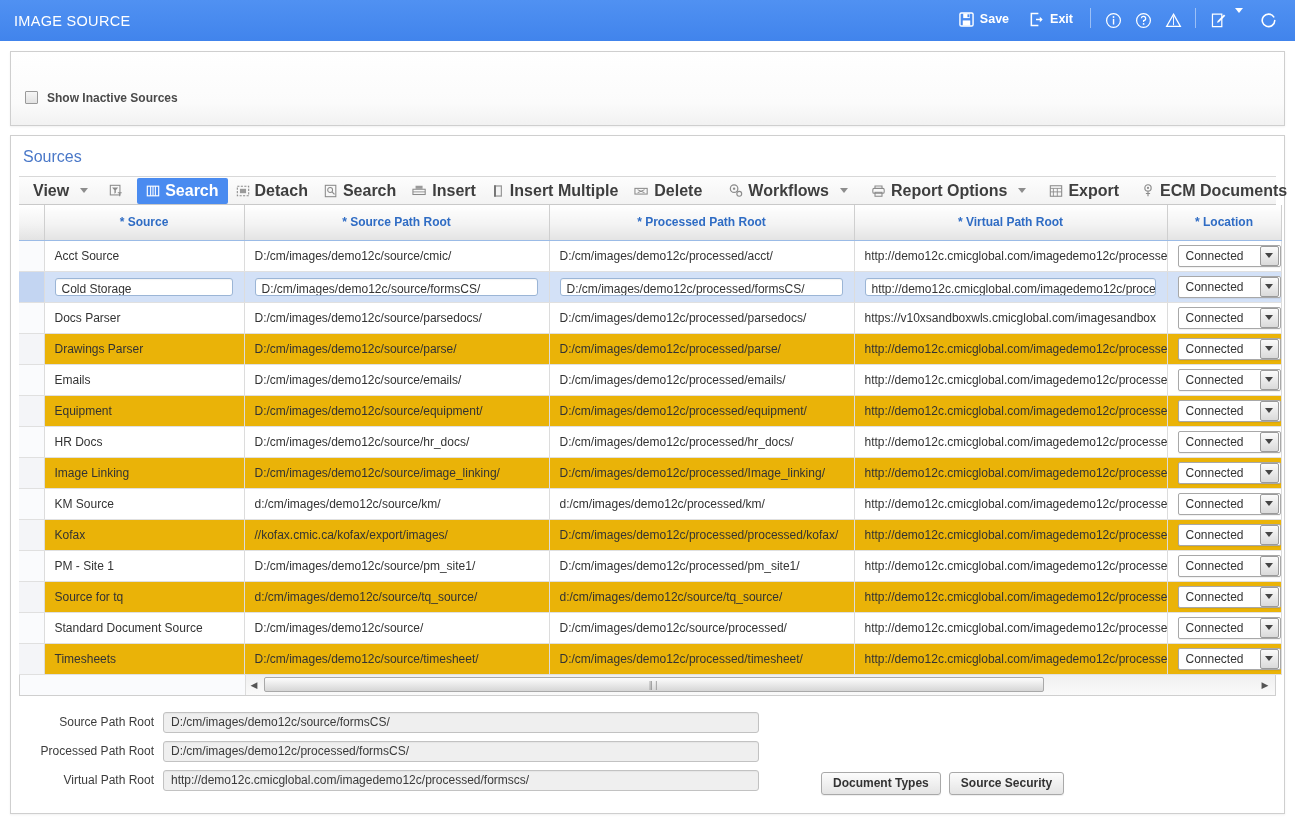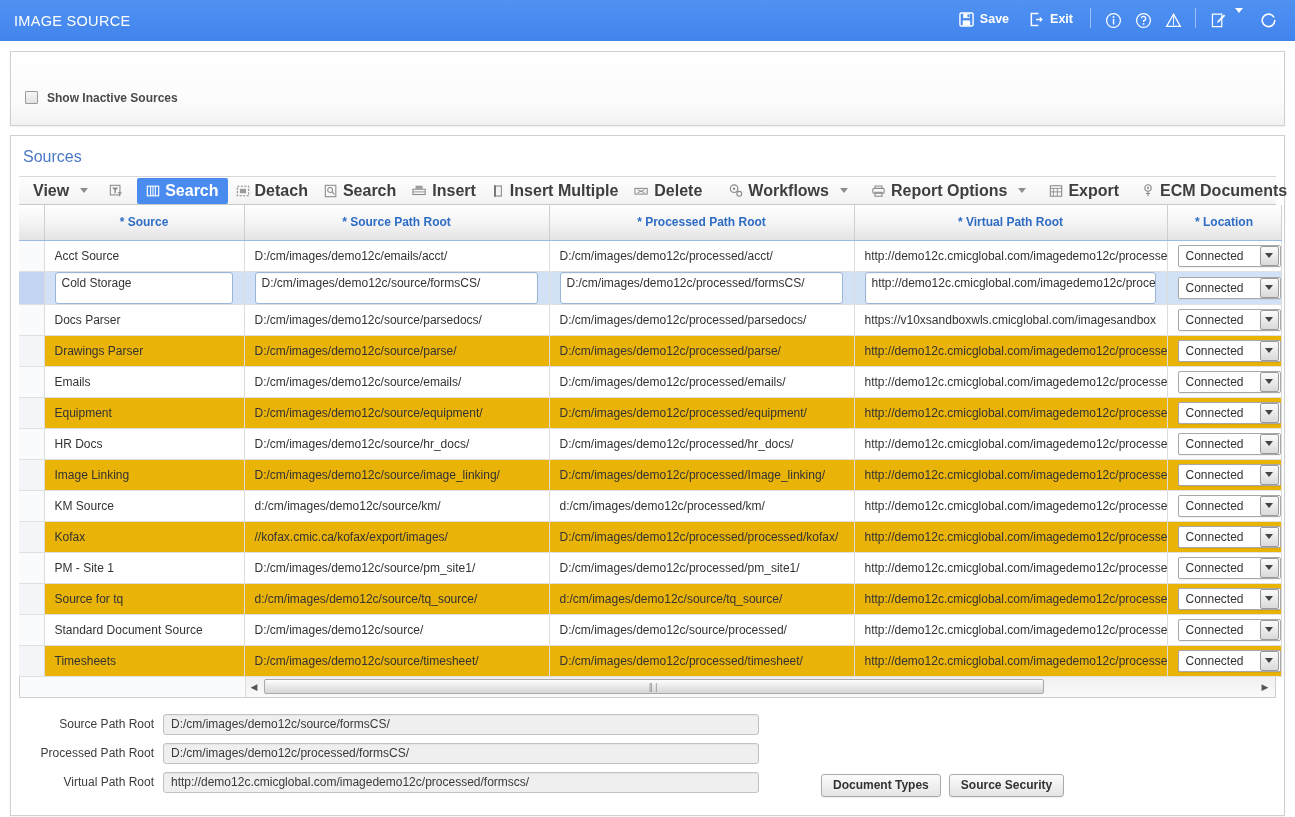--- a/index.html
+++ b/index.html
@@ -186,21 +186,21 @@
   th.c-src { width: 200px; }
   th.c-spr { width: 305px; }
   th.c-ppr { width: 305px; }
   th.c-vpr { width: 313px; }
   th.c-loc { width: 114px; }
   
   th.c-src, td.c-src { border-right: 1px solid #7fa5d8; }
 
   .cell-input {
     display: block;
-    height: 32px;
+    height: 18px;
     line-height: 20px;
     background: #ffffff;
     border: 1px solid #9bb5d6;
     border-radius: 3px;
     padding: 0 6px;
     font-size: 12px;
     color: #333;
     overflow: hidden;
     white-space: nowrap;
     box-shadow: inset 0 1px 1px rgba(0,0,0,.05);
@@ -565,21 +565,21 @@
             <th class="c-spr">* Source Path Root</th>
             <th class="c-ppr">* Processed Path Root</th>
             <th class="c-vpr">* Virtual Path Root</th>
             <th class="c-loc">* Location</th>
           </tr>
         </thead>
         <tbody id="grid-body">
             <tr>
               <td class="rowsel"></td>
               <td class="c-src">Acct Source</td>
-              <td class="c-spr">D:/cm/images/demo12c/emails/acct/</td>
+              <td class="c-spr">D:/cm/images/demo12c/source/cmic/</td>
               <td class="c-ppr">D:/cm/images/demo12c/processed/acct/</td>
               <td class="c-vpr">http://demo12c.cmicglobal.com/imagedemo12c/processe</td>
               <td class="c-loc">
                 <div class="select-box">
                   <span>Connected</span>
                   <span class="select-arrow">
                     <i></i>
                   </span>
                 </div>
               </td>

